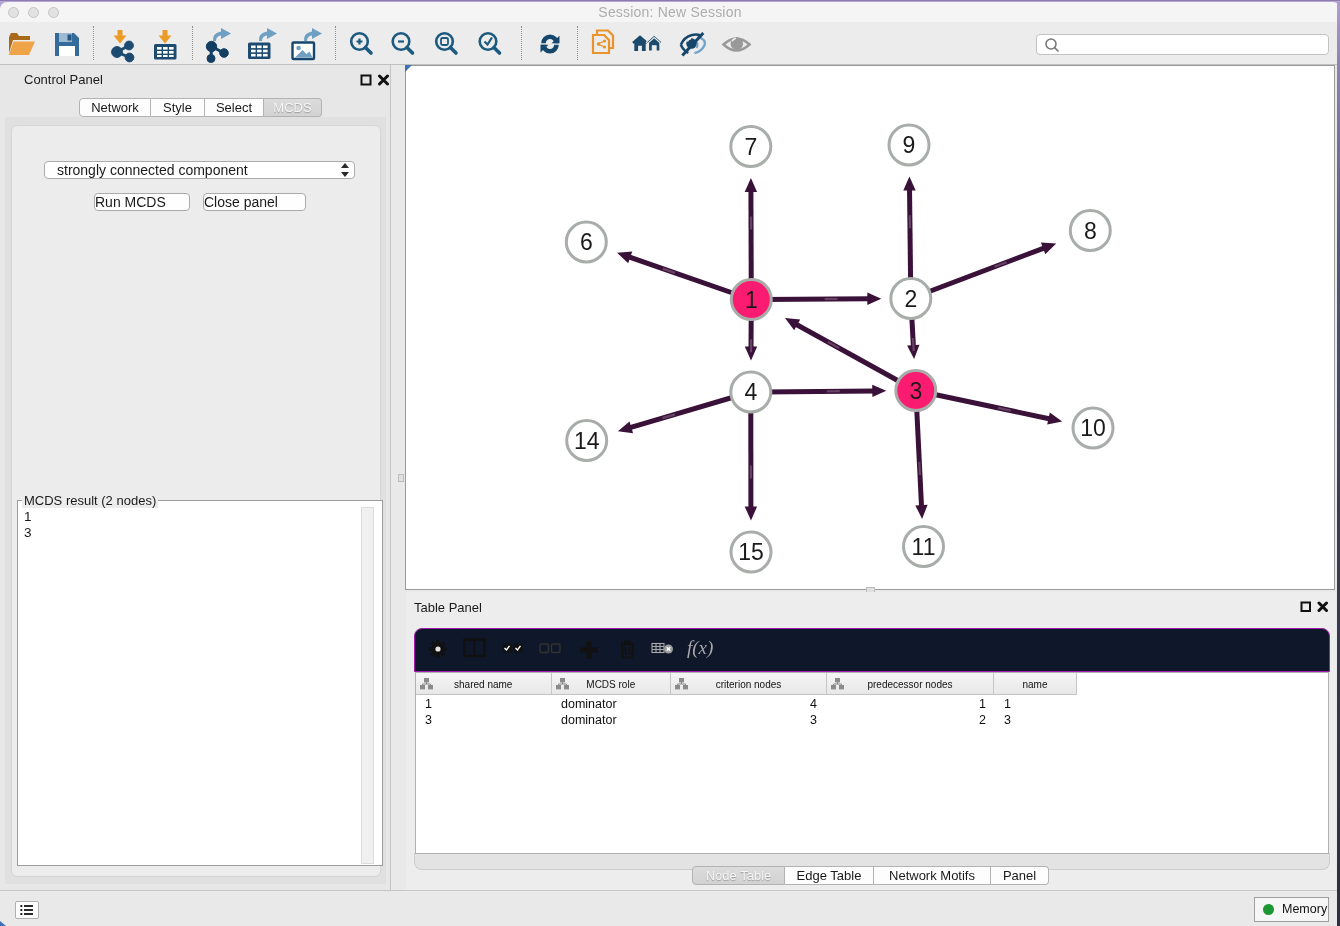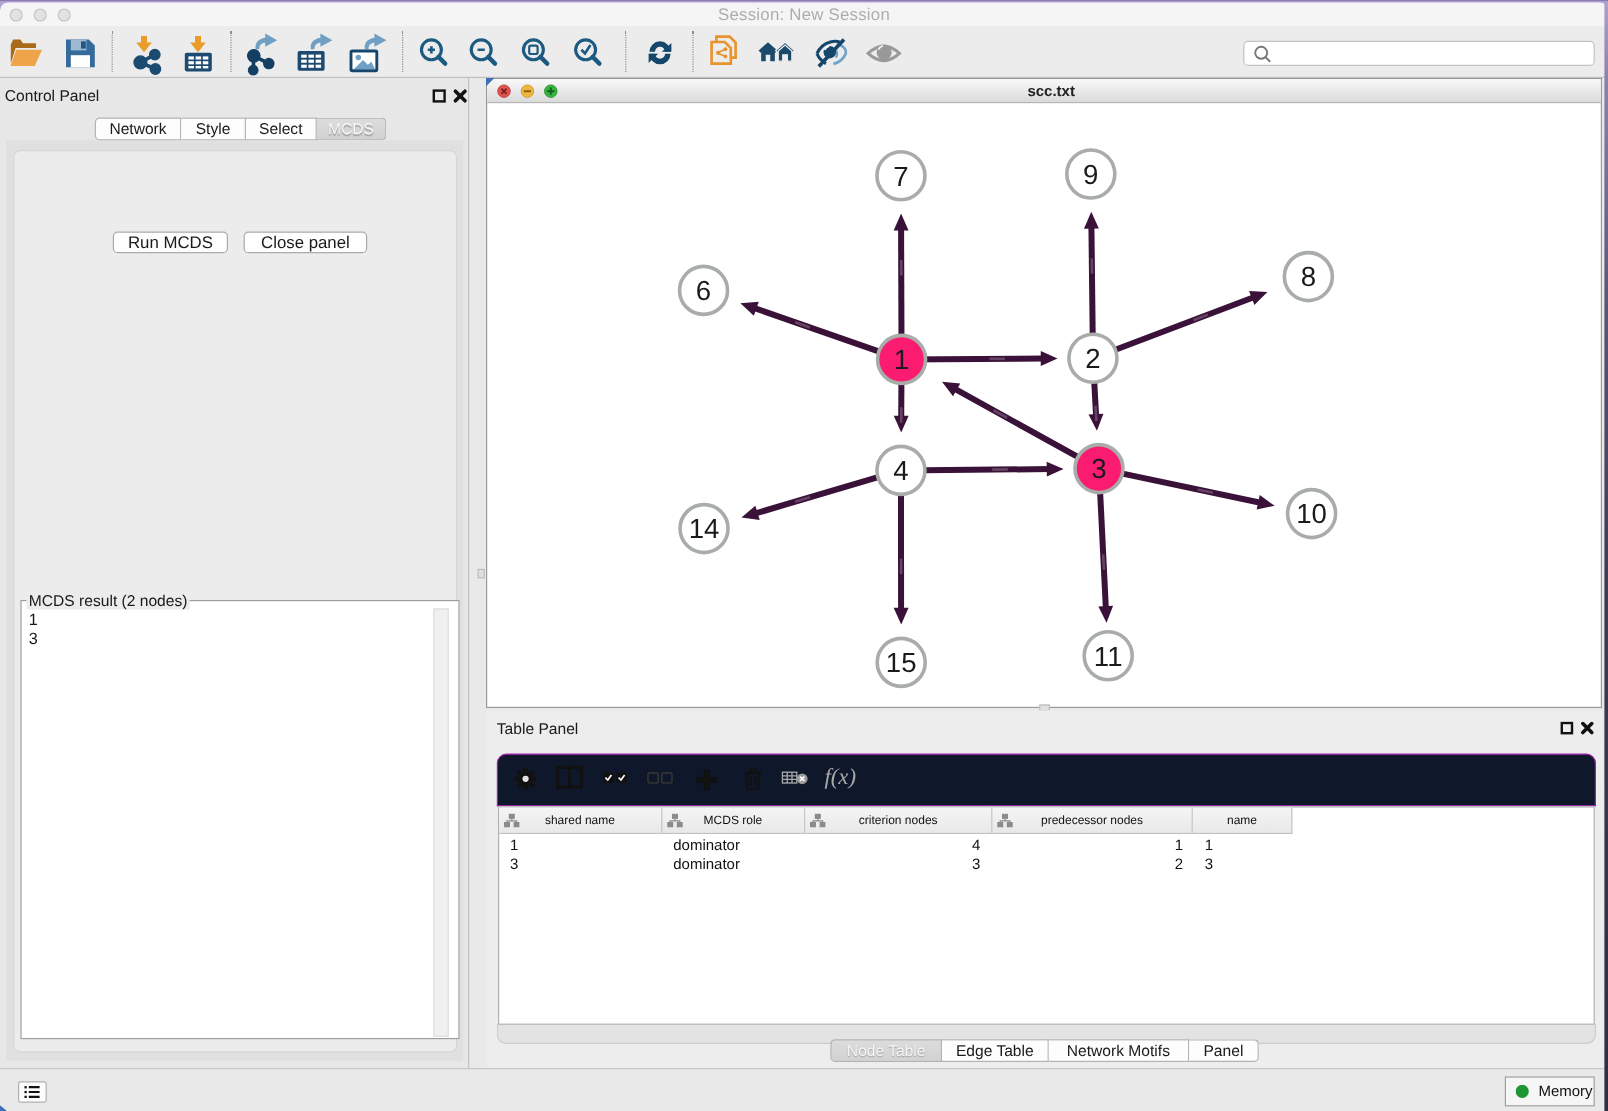--- a/index.html
+++ b/index.html
@@ -9,34 +9,34 @@
 #purple { left:0; top:0; width:1340px; height:8px; background:#b5a4d6; border-top:1px solid #8d7bad; }
 #titlebar { left:0; top:2px; width:1340px; height:20px; background:#f5f5f5; border-radius:7px 7px 0 0; }
 #wintitle { left:0; top:4px; width:1340px; text-align:center; font-size:14px; color:#adadad; letter-spacing:0.2px; }
 .tl { position:absolute; top:7px; width:11px; height:11px; border-radius:50%;
       background:#e2e2e2; border:1px solid #c5c5c5; }
 #toolbar { left:0; top:22px; width:1340px; height:43px; background:#ececec; border-bottom:1px solid #c0c0c0; }
 .vsep { position:absolute; top:26px; height:34px; width:0; border-left:1px dotted #8f8f8f; }
 #search { left:1036px; top:34px; width:293px; height:21px; background:#fff; border:1px solid #c3c3c3; border-radius:4px; }
 
 #cp { left:0; top:65px; width:391px; height:825px; background:#e7e7e7; border-right:1px solid #c4c4c4; }
-#cphead { position:absolute; left:4px; top:7px; font-size:13px; color:#1a1a1a; }
+#cphead { position:absolute; left:24px; top:7px; font-size:13px; color:#1a1a1a; }
 .tabrow { position:absolute; display:flex; font-size:13px; }
 .tab { border:1px solid #b3b3b3; border-left:none; background:#fdfdfd; color:#1a1a1a;
    display:flex; align-items:center; justify-content:center; height:19px; }
 .tab.first { border-left:1px solid #b3b3b3; border-radius:4px 0 0 4px; }
 .tab.last { border-radius:0 4px 4px 0; }
 .tab.sel { background:linear-gradient(#dcdcdc,#d2d2d2); color:#f6f6f6; text-shadow:0 1px 1px #9a9a9a; }
 #cpcontent { position:absolute; left:5px; top:52px; width:381px; height:767px; background:#e0e0e0; }
 #cpinner { position:absolute; left:6px; top:8px; width:370px; height:752px; border-radius:6px; background:#ececec; border:1px solid #d6d6d6; }
 #optlabel { position:absolute; left:0; top:72px; width:391px; text-align:center; font-size:14px; color:#1a1a1a;}
 #combo { position:absolute; left:44px; top:96px; width:311px; height:18px; background:#fff;
    border:1px solid #ababab; border-radius:4px; font-size:14px; color:#1a1a1a; line-height:16px; padding-left:12px; }
 .btn { position:absolute; height:18px; background:#fefefe; border:1px solid #ababab; border-radius:4px;
-   font-size:14px; color:#1a1a1a; text-align:center; line-height:16px; }
+   font-size:14px; color:#1a1a1a; line-height:16px; }
 #fieldset { position:absolute; left:17px; top:435px; width:366px; height:366px; border:1px solid #9d9d9d; background:#fff; }
 #legend { position:absolute; left:22px; top:428px; background:#ececec; font-size:13px; padding:0 2px; color:#1a1a1a;}
 #mcdstext { position:absolute; left:24px; top:444px; font-size:13.5px; line-height:16px; color:#1a1a1a;}
 #cpscroll { position:absolute; left:361px; top:442px; width:13px; height:357px; background:#f0f0f0; border:1px solid #dcdcdc; }
 
 #netwin { left:405px; top:65px; width:930px; height:525px; background:#fff; border:1px solid #9a9a9a; }
 #nettitle { position:absolute; left:0; top:0; width:928px; height:20px;
   background:linear-gradient(#f9f9f9,#dadada); border-bottom:1px solid #b7b7b7; }
 #netname { position:absolute; width:100%; top:3px; padding-left:12px; text-align:center; font-size:12.5px; font-weight:700; color:#222; }
 
@@ -219,40 +219,35 @@
   </svg>
   <div class="tabrow" style="left:79px; top:33px;">
     <div class="tab first" style="width:72px;">Network</div>
     <div class="tab" style="width:54px;">Style</div>
     <div class="tab" style="width:59px;">Select</div>
     <div class="tab last sel" style="width:58px;">MCDS</div>
   </div>
   <div id="cpcontent">
         <div id="cpinner"></div>
       </div>
+  <div id="combo">strongly connected component
+    <svg width="12" height="16" style="position:absolute; right:3px; top:0px;">
+      <polygon points="6,1 10,6 2,6" fill="#2a2a2a"></polygon>
+      <polygon points="6,15 10,10 2,10" fill="#2a2a2a"></polygon>
+    </svg>
+  </div>
   <div class="btn" style="left:94px; top:128px; width:96px;">Run MCDS</div>
   <div class="btn" style="left:203px; top:128px; width:103px;">Close panel</div>
   <div id="fieldset"></div>
   <div id="legend">MCDS result (2 nodes)</div>
   <div id="mcdstext">1<br>3</div>
   <div id="cpscroll"></div>
 </div>
 
 <div class="abs" id="netwin">
-  <div id="nettitle">
-    <svg width="70" height="20" style="position:absolute;left:8px;top:0;">
-      <circle cx="6" cy="10" r="5.2" fill="#e4544e" stroke="#c33c38" stroke-width="0.8"></circle>
-      <path d="M3.8 7.8 L8.2 12.2 M8.2 7.8 L3.8 12.2" stroke="#7c201d" stroke-width="1.5"></path>
-      <circle cx="25.5" cy="10" r="5.2" fill="#f0b73f" stroke="#d49a28" stroke-width="0.8"></circle>
-      <line x1="22.5" y1="10" x2="28.5" y2="10" stroke="#935d10" stroke-width="1.7"></line>
-      <circle cx="45" cy="10" r="5.2" fill="#36b441" stroke="#27962f" stroke-width="0.8"></circle>
-      <path d="M42 10 L48 10 M45 7 L45 13" stroke="#14621b" stroke-width="1.6"></path>
-    </svg>
-    <div id="netname">scc.txt</div>
-  </div>
   <svg style="position:absolute;left:0;top:21px;" width="928" height="503" viewBox="0 0 928 503">
 <g stroke="#3a1138" stroke-width="5" fill="none">
 <line x1="345.3" y1="212.5" x2="344.9" y2="102.0"></line>
 <line x1="345.3" y1="212.5" x2="221.4" y2="169.3"></line>
 <line x1="345.3" y1="212.5" x2="464.3" y2="211.8"></line>
 <line x1="345.3" y1="212.5" x2="345.0" y2="262.5"></line>
 <line x1="504.8" y1="211.5" x2="503.5" y2="100.5"></line>
 <line x1="504.8" y1="211.5" x2="639.9" y2="160.3"></line>
 <line x1="504.8" y1="211.5" x2="507.5" y2="261.1"></line>
 <line x1="509.8" y1="303.5" x2="388.6" y2="236.5"></line>

